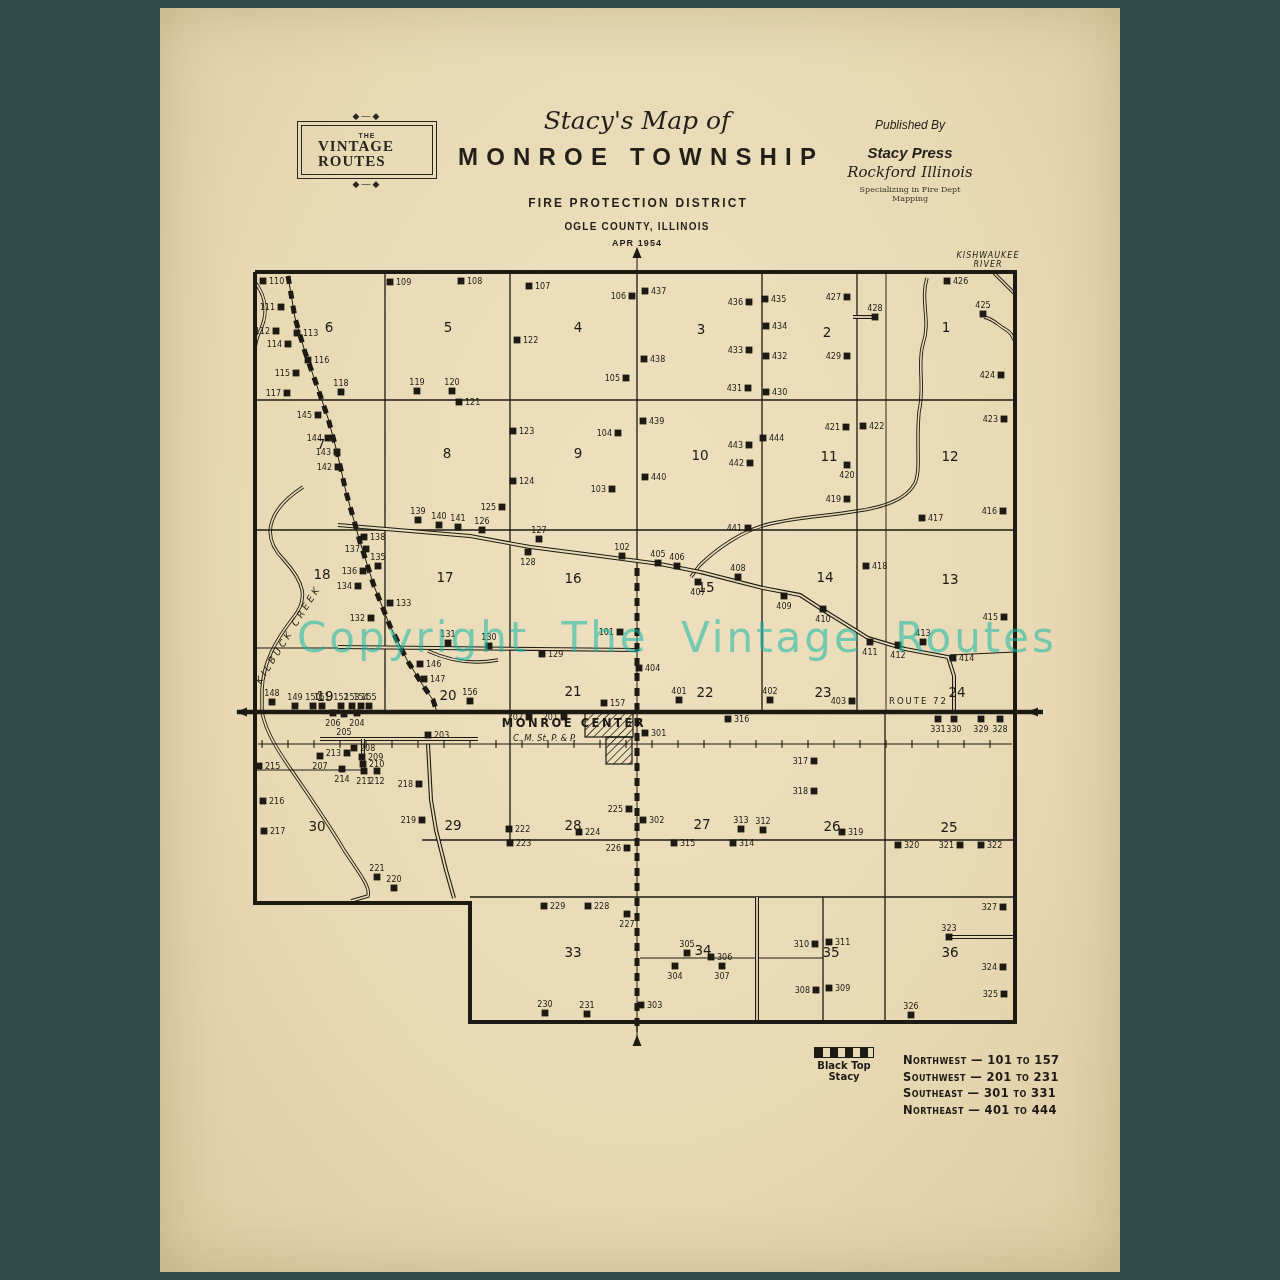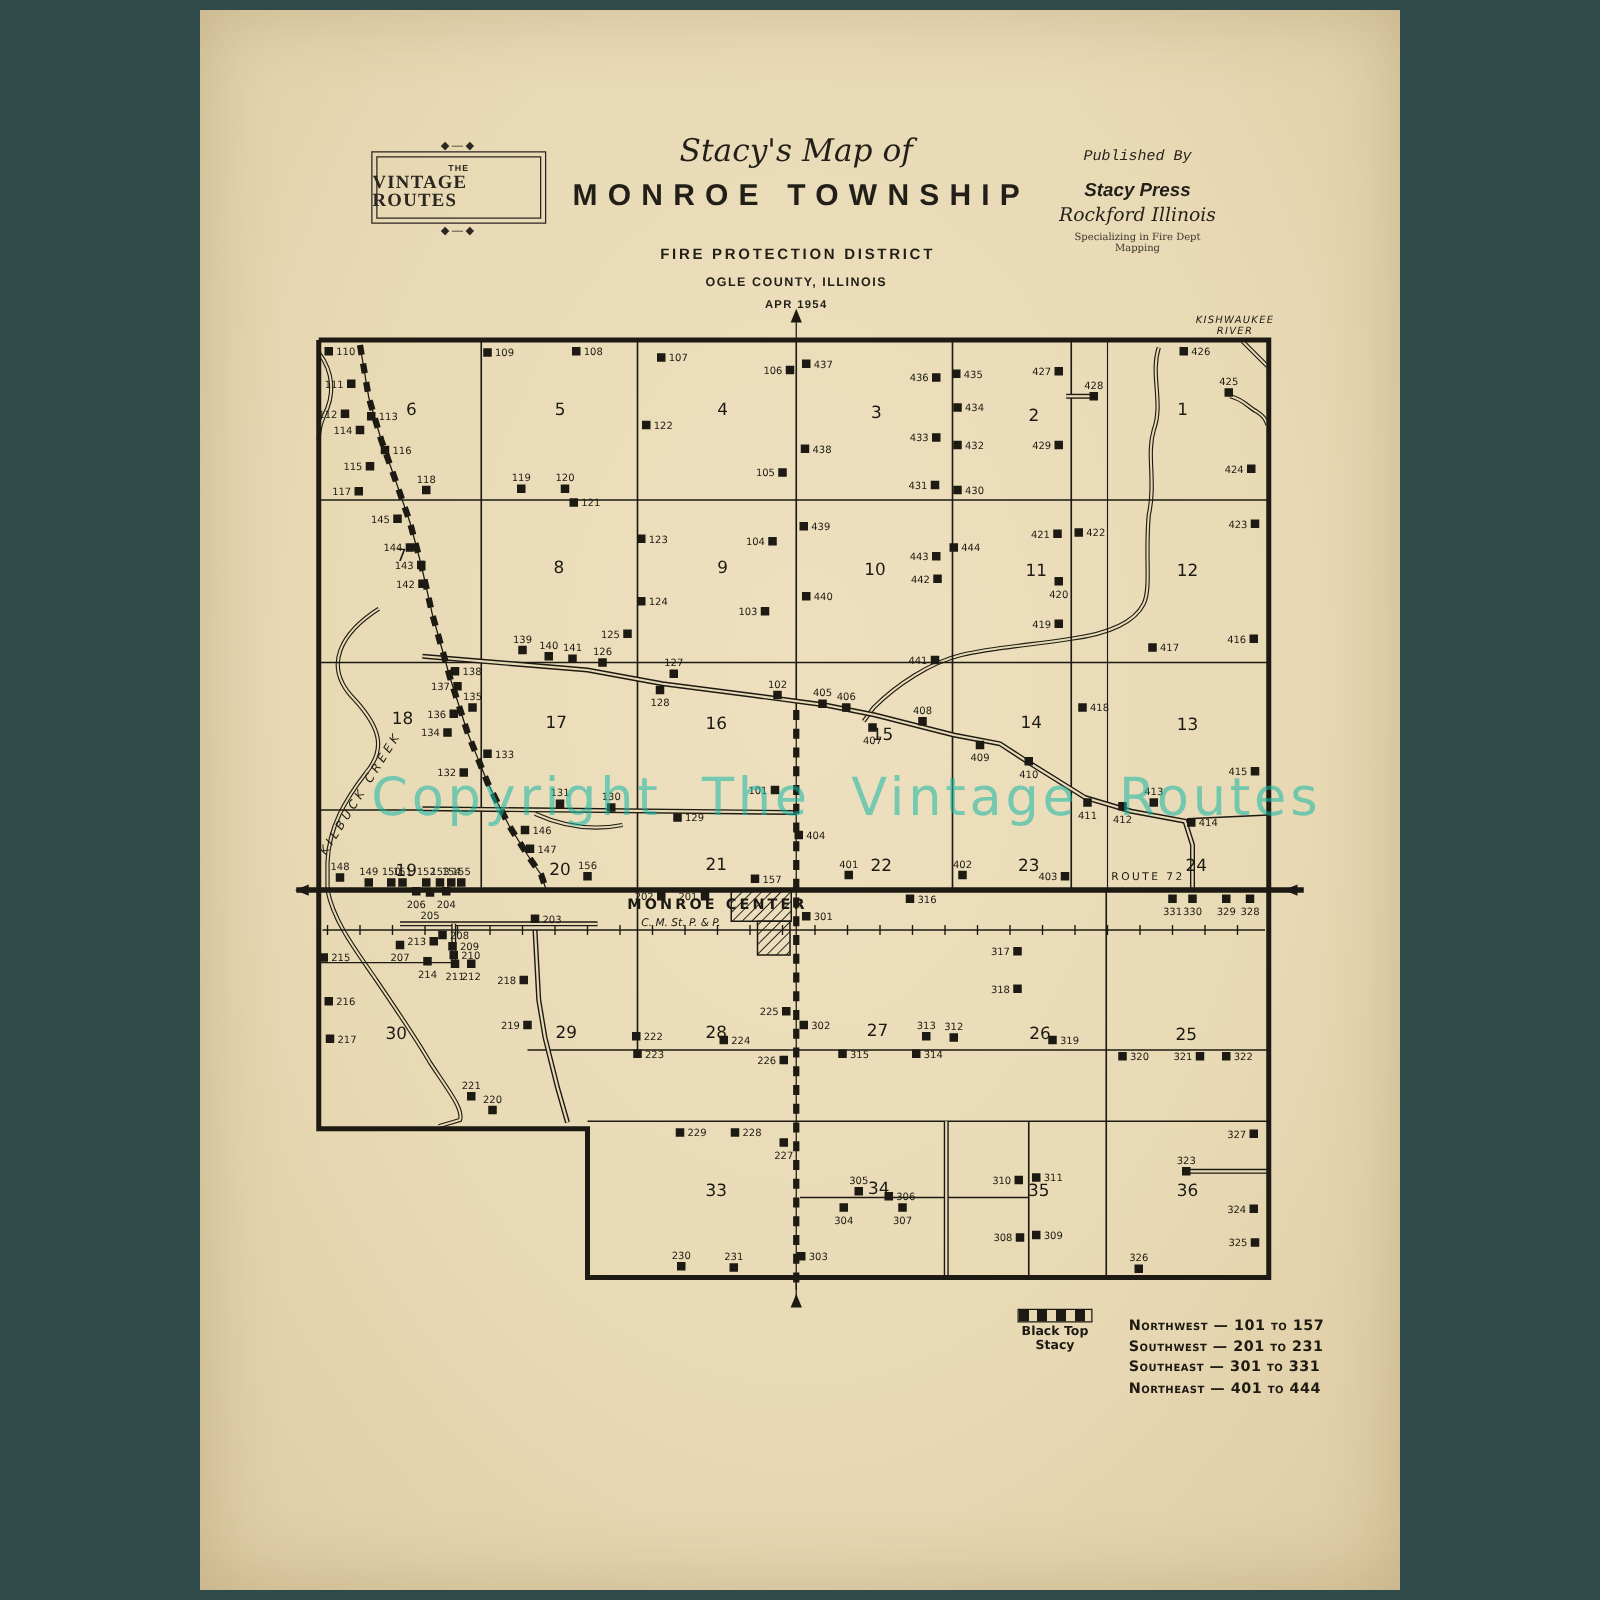--- a/index.html
+++ b/index.html
@@ -9,31 +9,31 @@
          background:radial-gradient(ellipse at 50% 42%, #eee0bf 0%, #e9dab6 55%, #ddcba2 100%);
          box-shadow:inset 0 0 60px rgba(120,95,50,.25);}
   .abs{position:absolute;}
   
   .logo-badge{position:absolute;left:297px;top:121px;width:138px;height:56px;
               border:1px solid #2a2620;box-shadow:inset 0 0 0 3px transparent;
               outline:1px solid #2a2620;outline-offset:-5px;
               display:flex;flex-direction:column;align-items:center;justify-content:center;
               color:#2a2620;}
   .logo-the{font-size:7px;letter-spacing:1px;font-weight:bold;line-height:7px;}
-  .logo-main{font-size:15px;font-weight:bold;letter-spacing:1px;line-height:15px;font-family:"Liberation Serif",serif;}
+  .logo-main{font-size:15px;font-weight:bold;letter-spacing:1px;line-height:15px;font-family:"Liberation Serif",serif;margin-left:20px;}
   .logo-orn{position:absolute;left:50%;transform:translateX(-50%);font-size:9px;color:#2a2620;letter-spacing:2px;}
   .logo-orn.top{top:-11px;} .logo-orn.bot{bottom:-11px;}
   .titleblock{position:absolute;left:387px;top:106px;width:500px;text-align:center;color:#221f18;}
   .t-script{font-family:"DejaVu Serif",serif;font-style:italic;font-size:25px;}
   .t-main{margin-top:8px;font-size:24px;font-weight:bold;letter-spacing:.34em;text-indent:.34em;}
   .t-sub{margin-top:25px;font-size:12px;font-weight:bold;letter-spacing:.18em;text-indent:.18em;}
   .t-county{margin-top:11px;font-size:10px;font-weight:bold;letter-spacing:.12em;}
   .t-date{margin-top:6px;font-size:9px;font-weight:bold;letter-spacing:.12em;}
   .publisher{position:absolute;left:842px;top:118px;width:136px;text-align:center;color:#221f18;}
-  .p-script{font-family:Liberation Mono, monospace;font-style:italic;font-size:12px;}
+  .p-script{font-family:Liberation Sans, sans-serif;font-style:italic;font-size:12px;}
   .p-name{font-family:Liberation Sans, sans-serif;font-style:italic;font-weight:bold;font-size:15px;margin-top:12px;}
   .p-city{font-size:15px;margin-top:2px;font-family:"DejaVu Serif",serif;font-style:italic;}
   .p-tag{font-family:"DejaVu Serif",serif;font-size:8px;margin-top:4px;color:#39342a;}
   
   .watermark{position:absolute;left:297px;top:613px;width:700px;white-space:nowrap;
              font-size:42px;letter-spacing:3px;word-spacing:16px;color:#14b8a6;opacity:.55;
              font-family:"DejaVu Sans",sans-serif;pointer-events:none;}
   
   .legend-swatch{position:absolute;left:814px;top:1047px;width:58px;height:9px;
                  border:1.5px solid #1c1a12;

